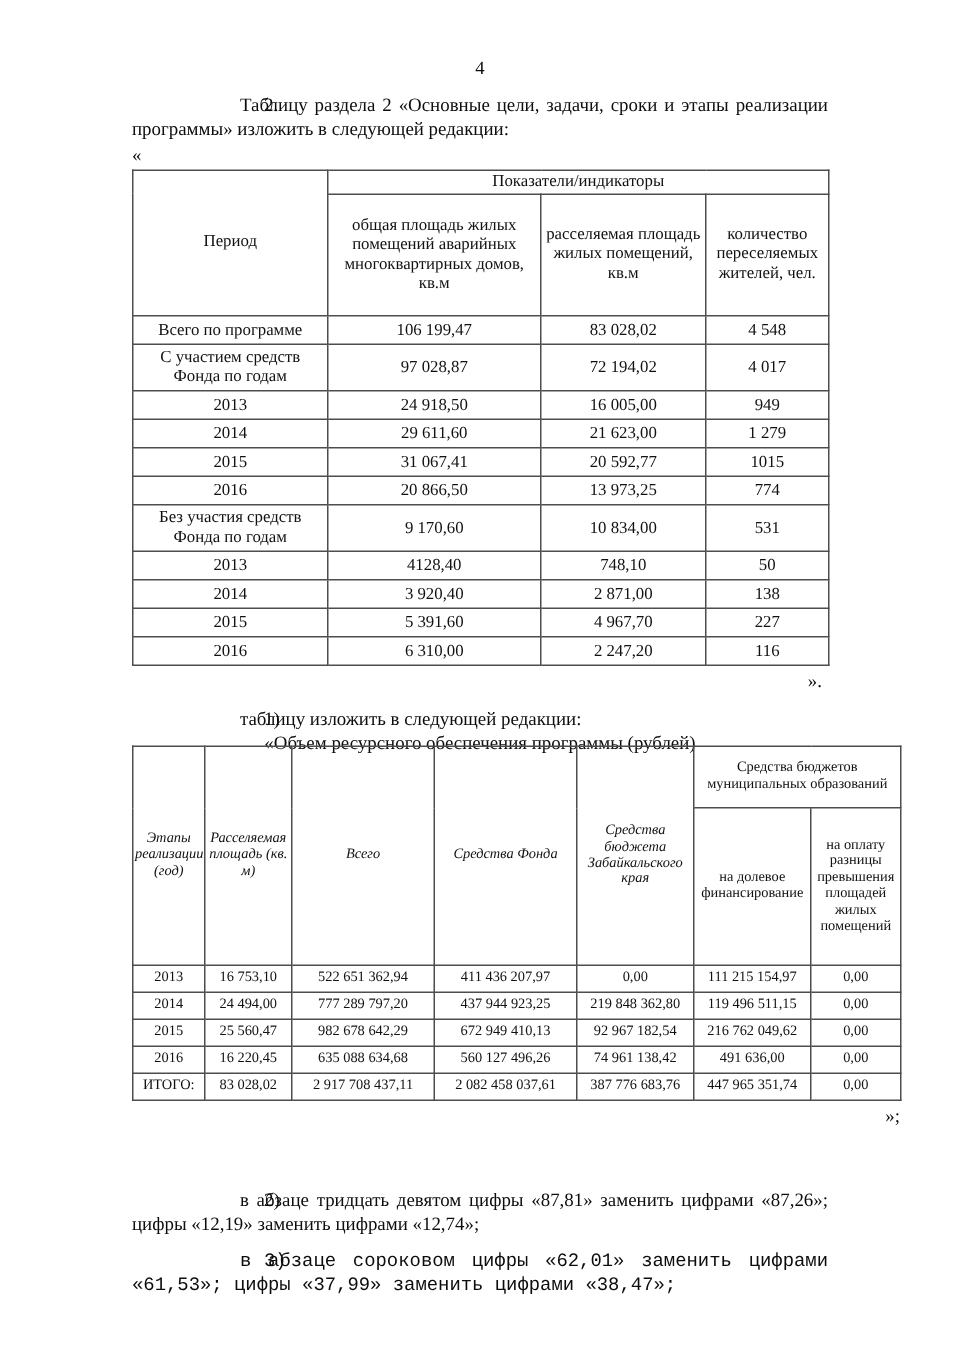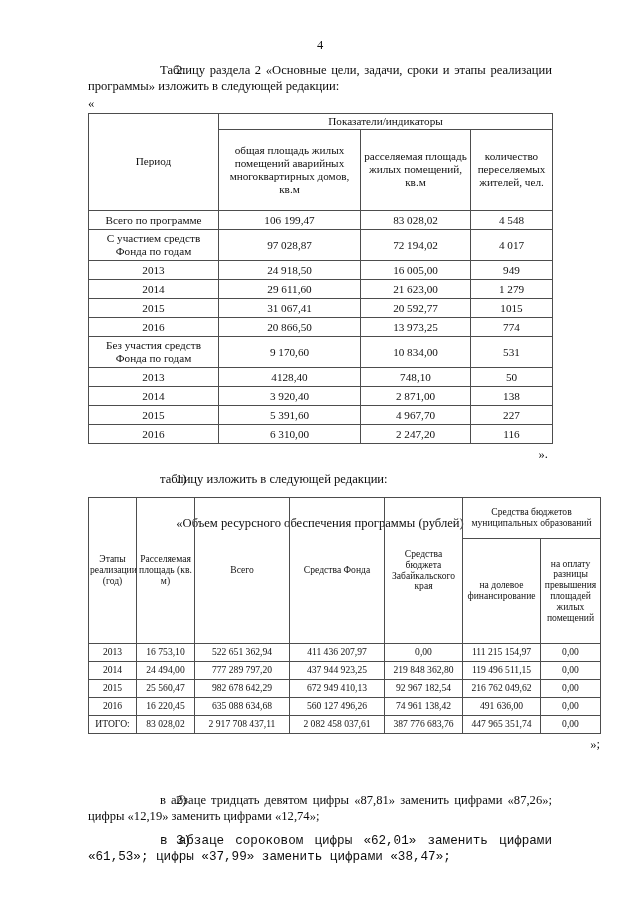--- a/index.html
+++ b/index.html
@@ -64,21 +64,21 @@
     text-align: right;
     font-size: 12.6px;
     line-height: 15px;
     margin: 3px 0 0 0;
     padding-right: 4px;
   }
   .center-title {
     text-align: center;
     font-size: 12.6px;
     line-height: 16px;
-    margin: 28px 0 7px 0;
+    margin: 0 0 7px 0;
   }
   .spacer-sm { height: 9px; }
 
   
   table.doc-table {
     border-collapse: collapse;
     table-layout: fixed;
     font-size: 11px;
     color: #111;
   }
@@ -106,21 +106,21 @@
   #table-resources {
     width: 512px;
     margin: 0 0 0 0;
     font-size: 9.6px;
   }
   #table-resources td {
     line-height: 10.8px;
     padding: 1px 1px;
     text-align: center;
   }
-  #table-resources .hdr-tall { height: 140px; vertical-align: middle; }
+  #table-resources .hdr-tall { height: 140px; vertical-align: middle; font-style: italic; }
   #table-resources td.data { height: 15px; }
   .tbl2-outer {
     position: relative;
     left: 0px;
   }
 </style>
 </head>
 <body>
 
 <div class="page">

